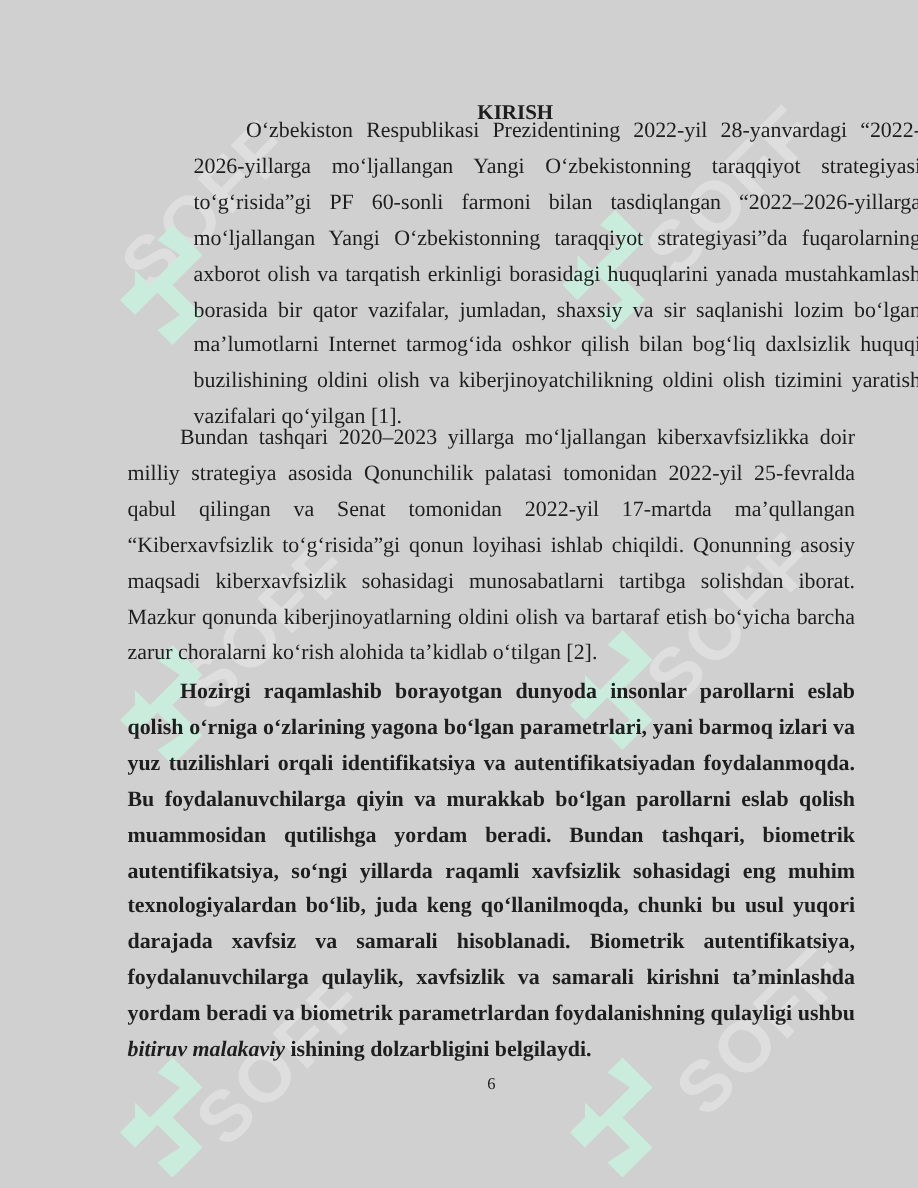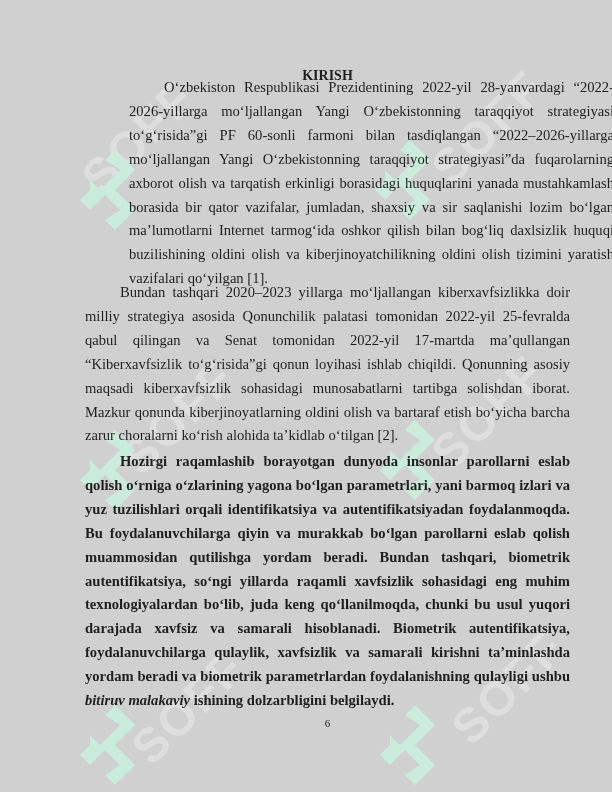--- a/index.html
+++ b/index.html
@@ -1,21 +1,21 @@
 <!DOCTYPE html>
 <html><head>
 <meta charset="utf-8">
 <style>
   html, body { margin:0; padding:0; }
   body { width:612px; height:792px; background:#d0d0d0; position:relative; overflow:hidden; }
   .wm { position:absolute; pointer-events:none; }
   .wm-logo { width:70px; height:100px; }
   .wm-text { font-family:"Liberation Sans", sans-serif; font-weight:bold; font-size:48px; color:#dedede; transform:rotate(-45deg); letter-spacing:2px; }
   .page { position:absolute; left:85px; top:0; width:485px; font-family:"Liberation Serif", serif; font-size:14.6px; color:#1e1e1e; }
-  .title { position:absolute; top:68px; left:0; width:485px; text-align:center; font-weight:bold; font-size:14px; }
+  .title { position:absolute; top:68px; left:16px; width:485px; text-align:center; font-weight:bold; font-size:14px; }
   .para { position:absolute; left:0; width:485px; text-align:justify; line-height:23.9px; text-indent:35px; margin:0; }
   .p1 { top:76px;margin-left:44px; }
   .p2 { top:281px; }
   .p3 { top:450px;font-weight:bold; }
   .para i { font-style:italic; }
   .pagenum { position:absolute; top:717px; left:0; width:485px; text-align:center; font-size:11px; }
 </style>
 </head>
 <body>
 

